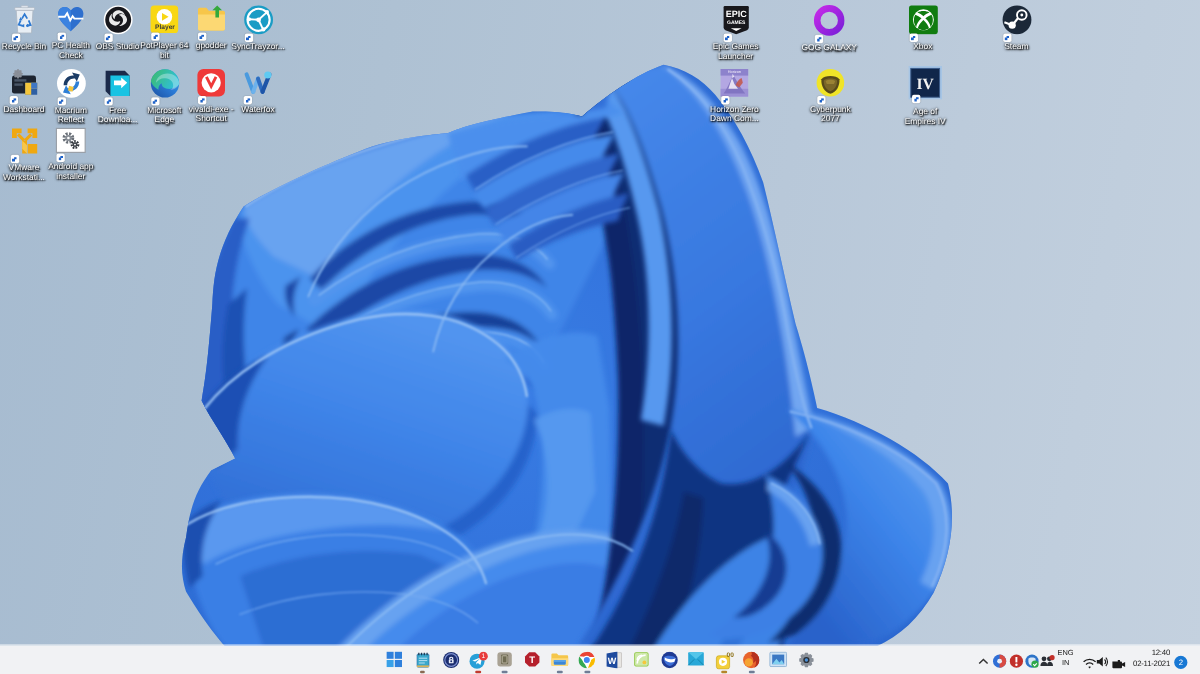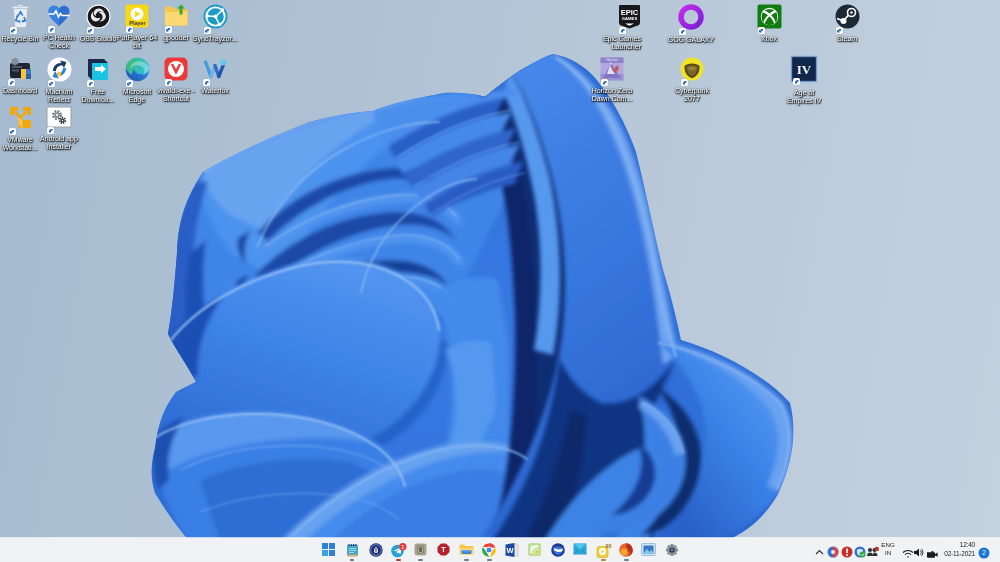--- a/index.html
+++ b/index.html
@@ -386,21 +386,21 @@
       <circle cx="11" cy="10" r="2.6" fill="#878d95"></circle>
       <circle cx="11" cy="10" r="1.1" fill="#fff"></circle>
       <circle cx="16.5" cy="15.5" r="2.6" stroke="#2e3238" stroke-width="2.1" stroke-dasharray="1.3 0.95"></circle>
       <circle cx="16.5" cy="15.5" r="1.9" fill="#3a3f46"></circle>
       <circle cx="16.5" cy="15.5" r="0.8" fill="#fff"></circle>
     </g>
   </svg><span class="sc"></span></span>
   <div class="lbl">Android app<br>installer</div>
 </div>
 
-<div class="di" style="left:585px;top:4px;text-align:right;">
+<div class="di" style="left:585px;top:4px;">
   <span class="ic"><svg width="23" height="25" viewBox="0 0 23 25">
     <path d="M2,1 L21,1 Q22,1 22,2 L22,19 Q22,20.5 20.5,21.2 L11.5,24.5 L2.5,21.2 Q1,20.5 1,19 L1,2 Q1,1 2,1 Z" fill="#18181c"></path>
     <text x="11.5" y="10.5" font-size="7.5" font-weight="bold" fill="#fff" text-anchor="middle" font-family="Liberation Sans">EPIC</text>
     <text x="11.5" y="16" font-size="4.2" font-weight="bold" fill="#fff" text-anchor="middle" font-family="Liberation Sans">GAMES</text>
     <path d="M7,19.5 L16,19.5 L11.5,21.8 Z" fill="#fff"></path>
   </svg><span class="sc"></span></span>
   <div class="lbl">Epic Games<br>Launcher</div>
 </div>
 <div class="di" style="left:663px;top:4px;">
   <span class="ic"><svg width="26" height="26" viewBox="0 0 26 26">
@@ -451,21 +451,21 @@
 
 <div class="di" style="left:664px;top:57px;">
   <span class="ic"><svg width="24" height="24" viewBox="0 0 24 24">
     <circle cx="12" cy="12" r="11.5" fill="#f0e428"></circle>
     <path d="M4.5,9 C7,5.5 17,5.5 19.5,9 C20,14.5 17,19.8 12,21.2 C7,19.8 4,14.5 4.5,9 Z" fill="#57491a"></path>
     <path d="M6.5,10 C8.5,8 15.5,8 17.5,10 C17.8,14 15.5,17.8 12,19 C8.5,17.8 6.2,14 6.5,10 Z" fill="#7a6628"></path>
     <path d="M8,10.5 C10,9.2 14,9.2 16,10.5 L15,13 L9,13 Z" fill="#9a8234"></path>
   </svg><span class="sc"></span></span>
   <div class="lbl">Cyberpunk<br>2077</div>
 </div>
-<div class="di" style="left:776px;top:55px;">
+<div class="di" style="left:743px;top:55px;">
   <span class="ic"><svg width="28" height="28" viewBox="0 0 28 28">
     <rect x="0" y="0" width="28" height="28" fill="#9fc3e8" opacity="0.75"></rect>
     <rect x="2" y="2" width="24" height="24" fill="#10264a"></rect>
     <rect x="2" y="2" width="24" height="24" fill="none" stroke="#3a5a88" stroke-width="0.8"></rect>
     <text x="14" y="19" font-size="13" font-weight="bold" fill="#f2f2f2" text-anchor="middle" font-family="Liberation Serif">IV</text>
   </svg><span class="sc" style="bottom:2px;left:3px;"></span></span>
   <div class="lbl">Age of<br>Empires IV</div>
 </div>
 
 <div id="tb">

